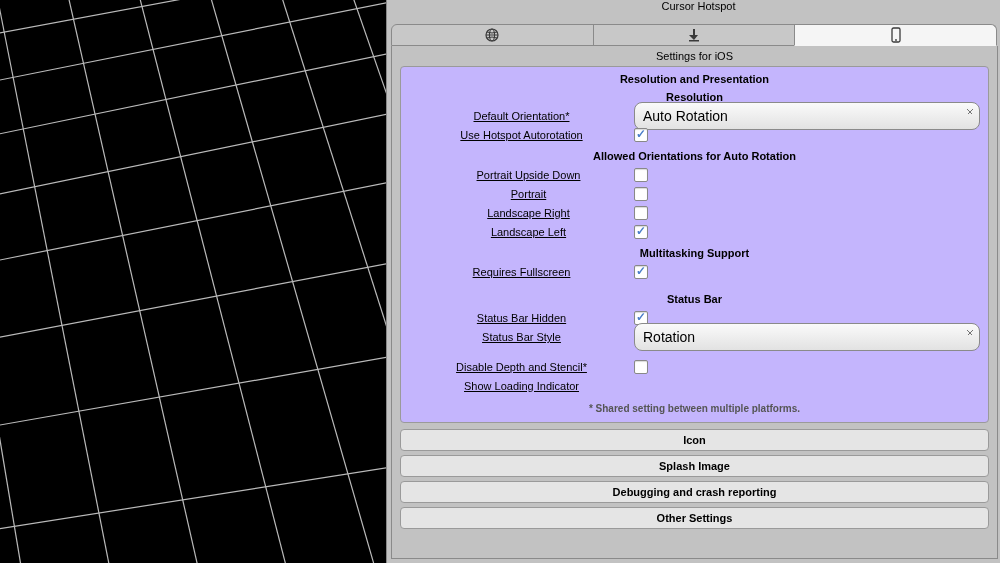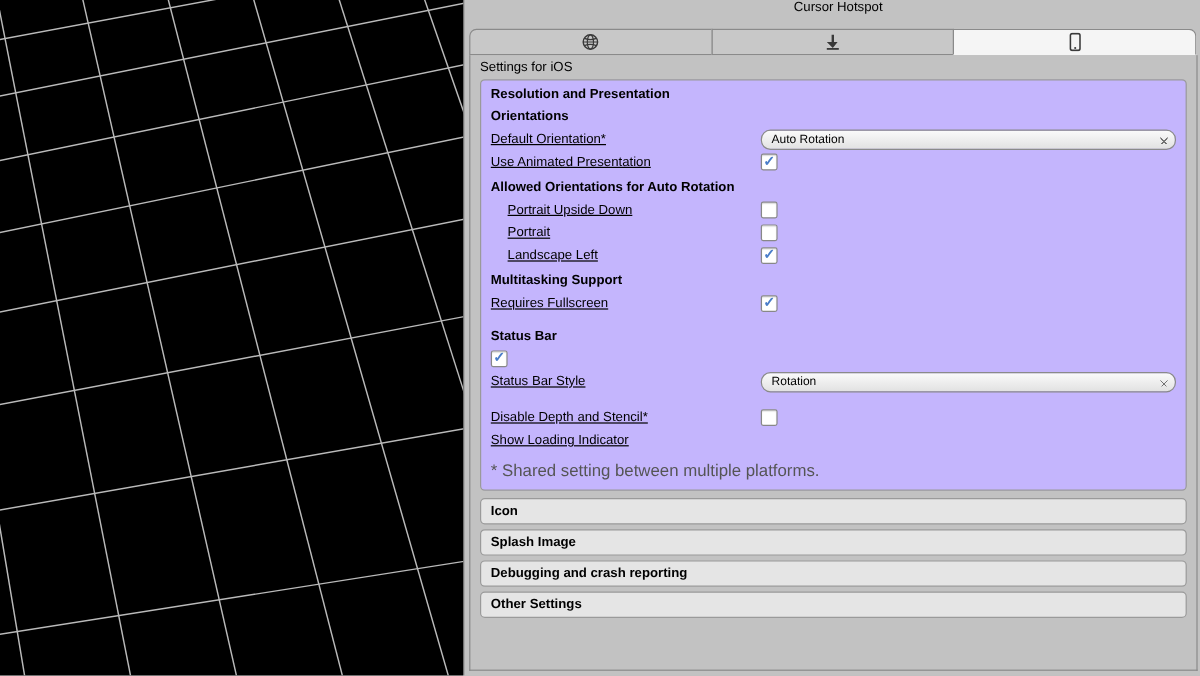--- a/index.html
+++ b/index.html
@@ -28,21 +28,21 @@
 .platform-tabs .tab {
   flex: 1; display: flex; align-items: center; justify-content: center;
   background: #c8c8c8; border: 1px solid #8a8a8a; border-bottom: 1px solid #8a8a8a;
   margin-right: -1px; cursor: pointer;
 }
 .platform-tabs .tab:first-child { border-top-left-radius: 6px; }
 .platform-tabs .tab:last-child { border-top-right-radius: 6px; }
 .platform-tabs .tab.active { background: #f5f5f5; border-bottom-color: #f5f5f5; }
 .settings-panel {
   margin: 0 2px 4px 4px; background: #c2c2c2; border: 1px solid #8a8a8a; border-top: none;
-  font-size: 11px; flex: 1; overflow: auto; padding: 4px 8px 2px 8px;
+  font-size: 11px; flex: 1; overflow: auto; padding: 4px 8px 2px 8px; text-align: center;
 }
 .settings-title { margin-bottom: 4px; padding-left: 0; }
 .section-box {
   background: #c4b5fd; border: 1px solid #9a9a9a; border-radius: 4px;
   padding: 6px 8px 8px 8px; margin-bottom: 6px;
 }
 .collapsed-box {
   background: #e5e5e5; border: 1px solid #9a9a9a; border-radius: 4px;
   padding: 4px 8px; margin-bottom: 4px; font-weight: bold; cursor: pointer;
 }
@@ -54,32 +54,32 @@
 .field-control { flex: 1; display: flex; align-items: center; }
 .checkbox {
   width: 14px; height: 14px; background: #fff; border: 1px solid #888; border-radius: 2px;
   box-shadow: inset 0 1px 1px rgba(0,0,0,.15); position: relative; cursor: pointer;
 }
 .checkbox.checked::after {
   content: "✓"; position: absolute; top: -2px; left: 1px; font-size: 12px;
   color: #4a7dc9; font-weight: bold;
 }
 .dropdown {
-  flex: 1; height: 17px; background: linear-gradient(#fafafa,#e2e2e2);
-  border: 1px solid #8a8a8a; border-radius: 8px; font-size: 10px;
+  flex: 1; height: 28px; background: linear-gradient(#fafafa,#e2e2e2);
+  border: 1px solid #8a8a8a; border-radius: 8px; font-size: 14px;
   padding: 0 18px 0 8px; position: relative; display: flex; align-items: center; cursor: pointer;
 }
 .dropdown::after {
   content: ""; position: absolute; right: 6px; top: 3px; width: 6px; height: 8px;
   background:
     linear-gradient(45deg, transparent 3px, #555 3px, #555 4px, transparent 4px),
     linear-gradient(-45deg, transparent 3px, #555 3px, #555 4px, transparent 4px);
   opacity: .8;
 }
-.footnote { font-size: 14px; color: #555; margin-top: 8px; }
+.footnote { font-size: 10px; color: #555; margin-top: 8px; font-weight: bold; }
 svg .icon-shape { fill: #3a3a3a; }
 </style>
 </head>
 <body>
 
 <div class="viewport">
   <svg viewBox="0 0 386 563" preserveAspectRatio="none">
     <rect width="386" height="563" fill="#000"></rect>
     <g stroke="#cfcfcf" stroke-width="1.2" opacity="0.9">
       <line x1="-200" y1="70" x2="500" y2="-60"></line>
@@ -138,66 +138,73 @@
       </svg>
     </div>
   </div>
 
   <div class="settings-panel">
     <div class="settings-title">Settings for iOS</div>
 
     <div class="section-box">
       <div class="section-heading">Resolution and Presentation</div>
 
-      <div class="sub-heading">Orientations</div>
+      <div class="sub-heading">Resolution</div>
       <div class="field-row">
         <span class="flabel">Default Orientation*</span>
         <div class="field-control">
           <div class="dropdown">
             <span>Auto Rotation</span>
           </div>
         </div>
       </div>
       <div class="field-row">
-        <span class="flabel">Use Animated Presentation</span>
+        <span class="flabel">Use Hotspot Autorotation</span>
         <div class="field-control">
             <div class="checkbox checked"></div>
           </div>
       </div>
 
       <div class="sub-heading">Allowed Orientations for Auto Rotation</div>
       <div class="field-row indent">
         <span class="flabel">Portrait Upside Down</span>
         <div class="field-control">
             <div class="checkbox"></div>
           </div>
       </div>
       <div class="field-row indent">
         <span class="flabel">Portrait</span>
         <div class="field-control">
             <div class="checkbox"></div>
           </div>
       </div>
       <div class="field-row indent">
+        <span class="flabel">Landscape Right</span>
+        <div class="field-control">
+            <div class="checkbox"></div>
+          </div>
+      </div>
+      <div class="field-row indent">
         <span class="flabel">Landscape Left</span>
         <div class="field-control">
             <div class="checkbox checked"></div>
           </div>
       </div>
 
       <div class="sub-heading">Multitasking Support</div>
       <div class="field-row">
         <span class="flabel">Requires Fullscreen</span>
         <div class="field-control">
             <div class="checkbox checked"></div>
           </div>
       </div>
 
       <div class="sub-heading" style="margin-top:12px">Status Bar</div>
       <div class="field-row">
+        <span class="flabel">Status Bar Hidden</span>
         <div class="field-control">
             <div class="checkbox checked"></div>
           </div>
       </div>
       <div class="field-row">
         <span class="flabel">Status Bar Style</span>
         <div class="field-control">
           <div class="dropdown">
             <span>Rotation</span>
           </div>

